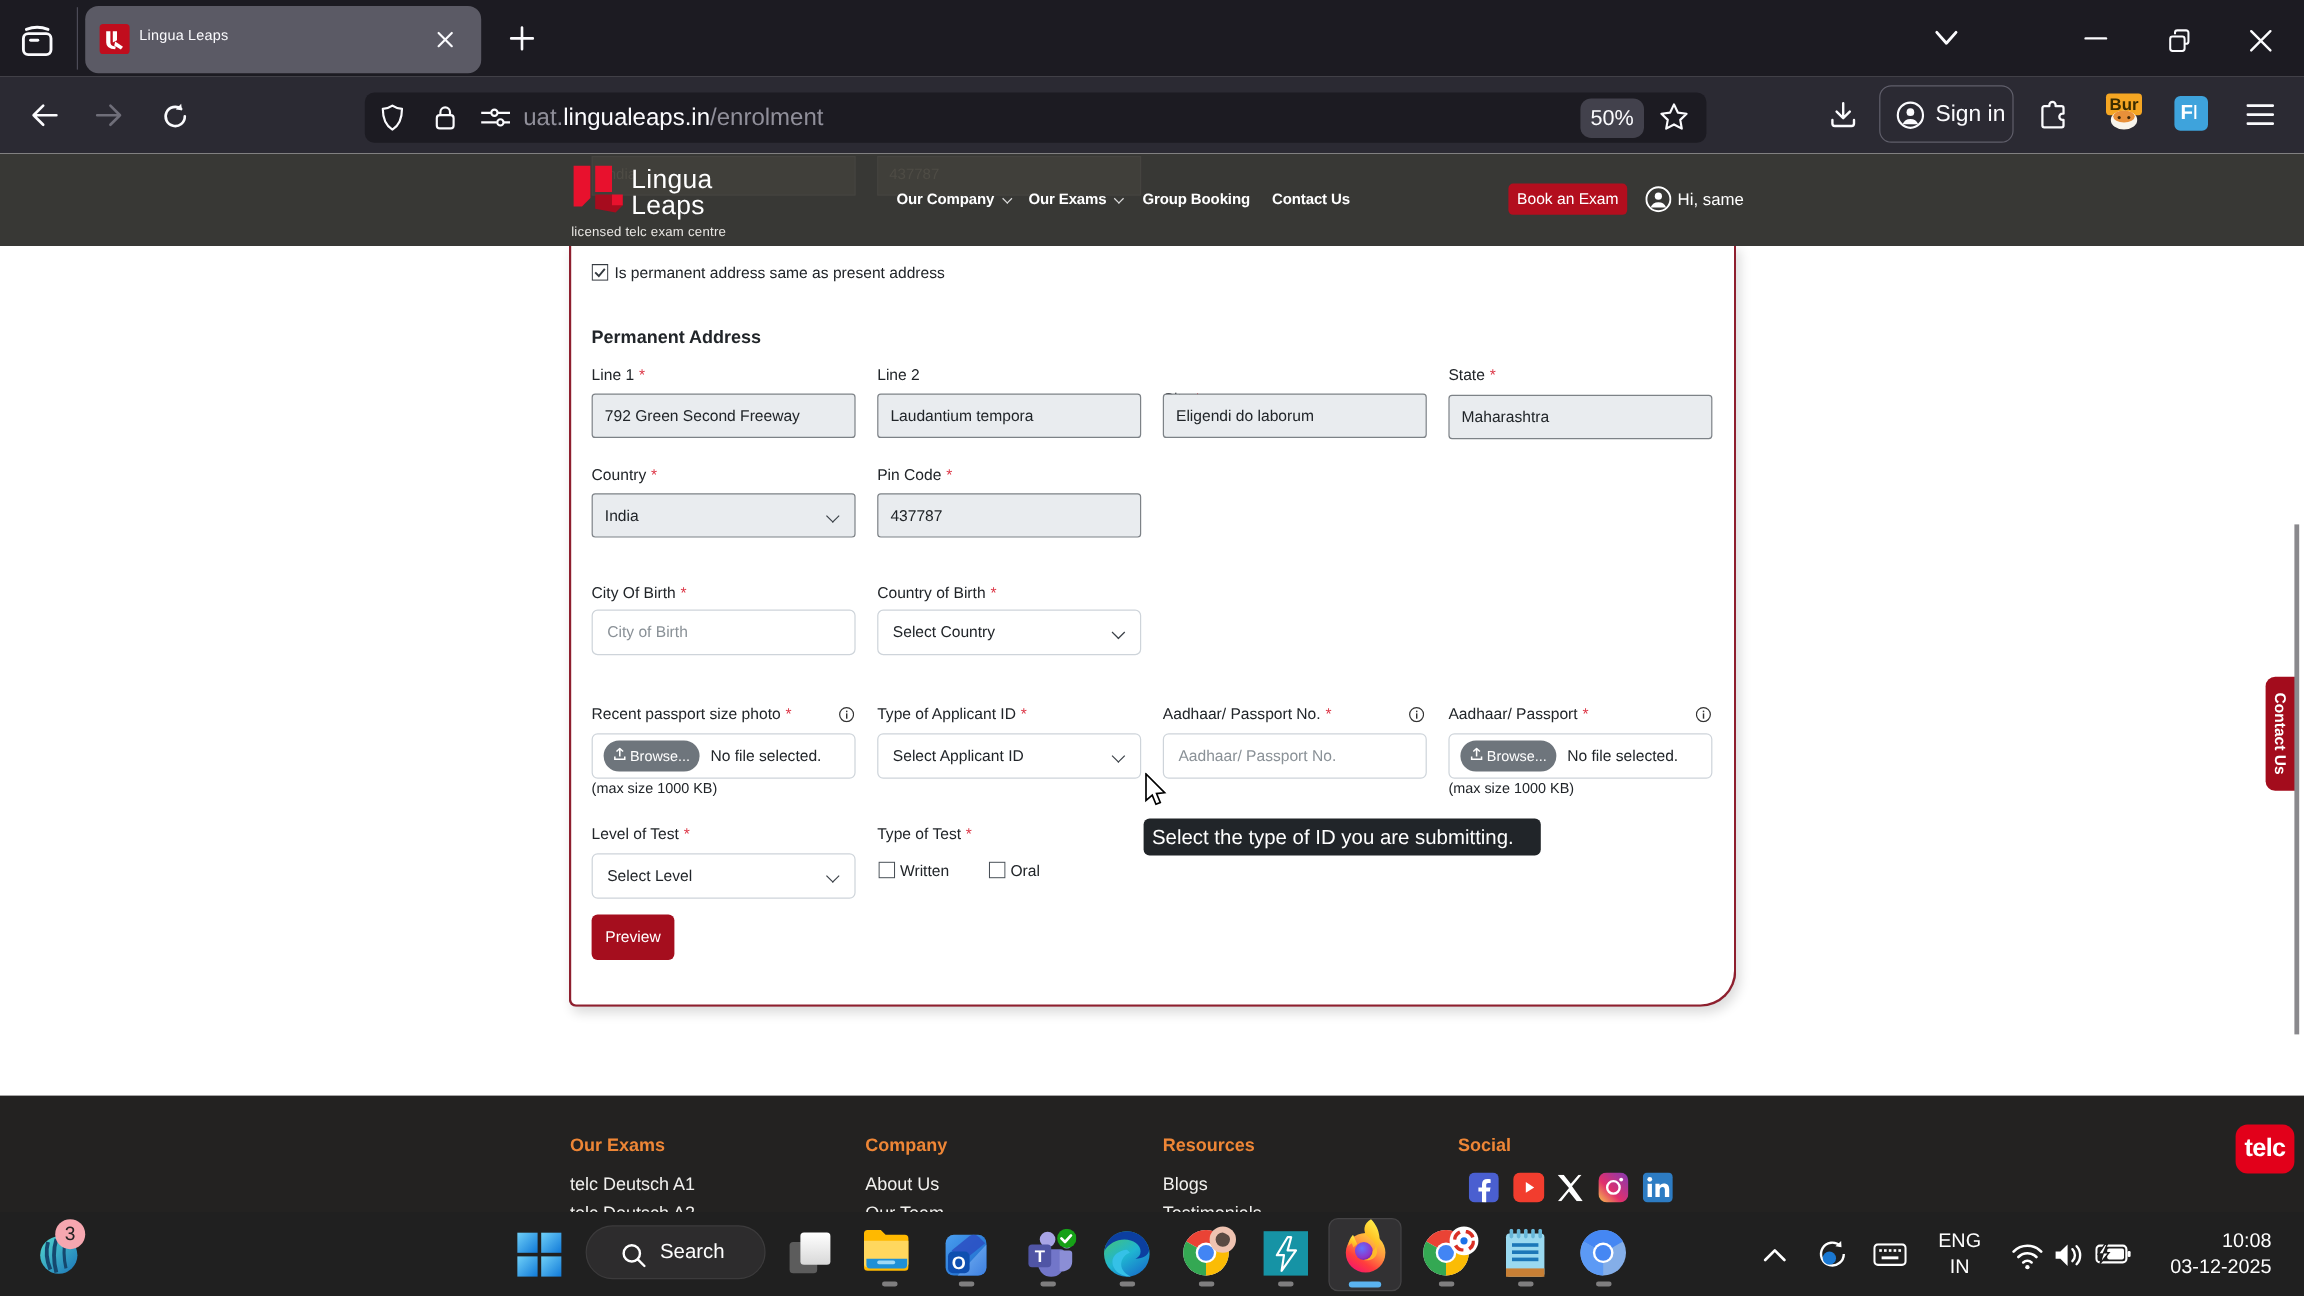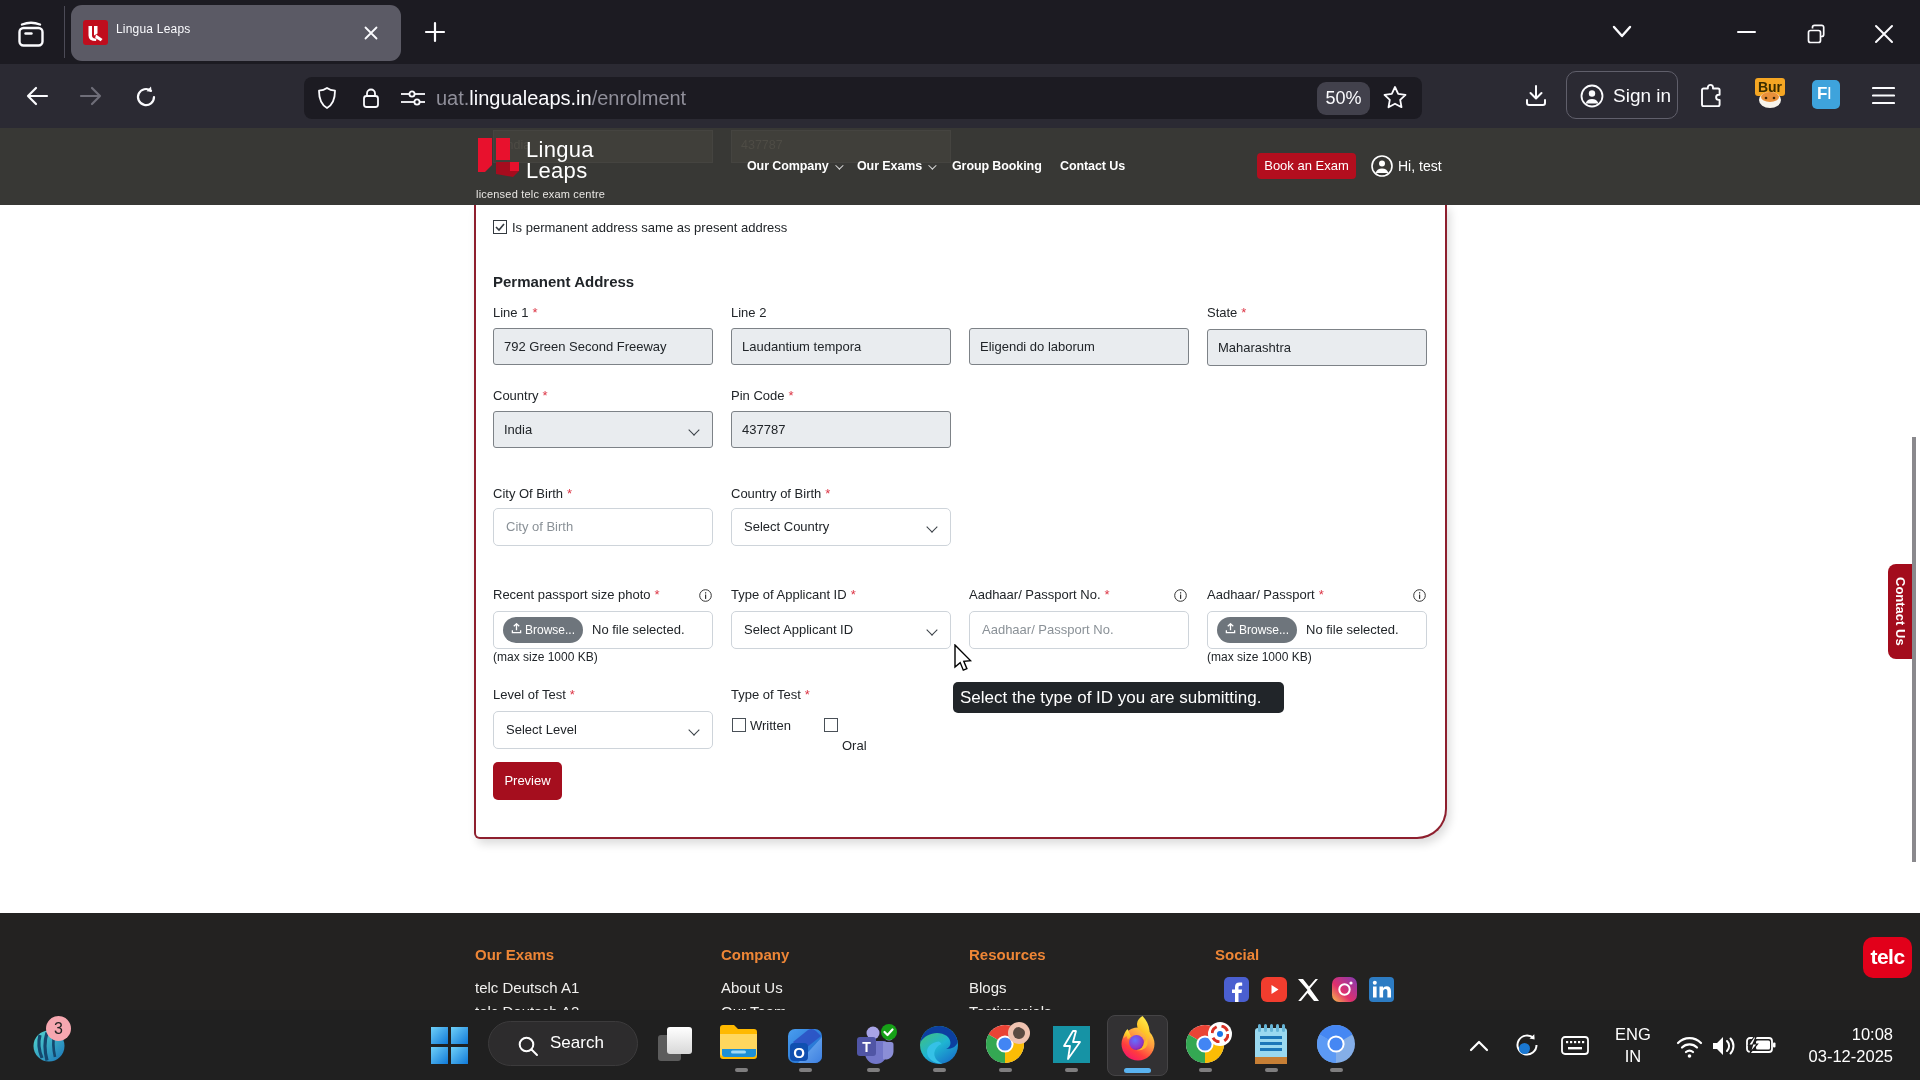--- a/index.html
+++ b/index.html
@@ -191,21 +191,21 @@
       <div class="nav" style="left:747px;">Our Company <span class="nchev"></span></div>
       <div class="nav" style="left:857px;">Our Exams <span class="nchev"></span></div>
       <div class="nav" style="left:952px;">Group Booking</div>
       <div class="nav" style="left:1060px;">Contact Us</div>
       <div class="abs" style="left:1257px; top:25px; width:99px; height:26px; background:#b30e1e; border-radius:4px; color:#fff; font-size:13px; font-weight:400; text-align:center; line-height:26px;">Book an Exam</div>
       <svg class="abs" style="left:1371px; top:27px;" width="22" height="22" viewBox="0 0 22 22">
         <circle cx="11" cy="11" r="10" fill="none" stroke="#fff" stroke-width="1.6"></circle>
         <circle cx="11" cy="8.5" r="3" fill="#fff"></circle>
         <path d="M4.5 18 a7 7 0 0 1 13 0 z" fill="#fff"></path>
       </svg>
-      <div class="abs" style="left:1398px; top:30px; color:#fff; font-size:14px;">Hi, test</div>
+      <div class="abs" style="left:1398px; top:30px; color:#fff; font-size:14px;">Hi, same</div>
     </div>
     <div id="formlayer">
 
       <svg class="abs" style="left:493px; top:92px;" width="14" height="14" viewBox="0 0 14 14">
         <rect x="0.5" y="0.5" width="13" height="13" fill="#fff" stroke="#343a40"></rect>
         <path d="M3 7 l3 3 l5 -6" fill="none" stroke="#343a40" stroke-width="1.6"></path>
       </svg>
       <div class="lbl" style="left:512px; top:92px;">Is permanent address same as present address</div>
 
       <div class="lbl" style="left:493px; top:145px; font-size:15px; font-weight:700;">Permanent Address</div>
@@ -266,21 +266,21 @@
       <div class="lbl" style="left:493px; top:559px;">Level of Test<span class="req">*</span></div>
       <div class="lbl" style="left:731px; top:559px;">Type of Test<span class="req">*</span></div>
       <div class="inpw chev" style="left:493px; top:583px;">Select Level</div>
       <svg class="abs" style="left:732px; top:590px;" width="14" height="14" viewBox="0 0 14 14">
           <rect x="0.5" y="0.5" width="13" height="13" fill="#fff" stroke="#495057"></rect>
         </svg>
       <div class="lbl" style="left:750px; top:590px;">Written</div>
       <svg class="abs" style="left:824px; top:590px;" width="14" height="14" viewBox="0 0 14 14">
           <rect x="0.5" y="0.5" width="13" height="13" fill="#fff" stroke="#495057"></rect>
         </svg>
-      <div class="lbl" style="left:842px; top:610px;">Oral</div>
+      <div class="lbl" style="left:842px; top:590px;">Oral</div>
 
       <div class="abs" style="left:953px; top:554px; width:331px; height:31px; background:#212529; border-radius:5px; color:#fff; font-size:17px; line-height:31px; text-align:left; padding-left:7px; box-sizing:border-box;">Select the type of ID you are submitting.</div>
       <svg class="abs" style="left:951px; top:516px;" width="22" height="30" viewBox="0 0 22 30">
         <path d="M4 1 L4 23 L9.2 18.6 L12.3 26.2 L15.9 24.7 L12.8 17.3 L19.5 16.6 Z" fill="#fff" stroke="#000" stroke-width="1.4"></path>
       </svg>
 
       <div class="abs" style="left:493px; top:634px; width:69px; height:38px; background:#a50e1e; border-radius:5px; color:#fff; font-size:13px; text-align:center; line-height:38px;">Preview</div>
     </div>
     <div id="footer">
       <div class="fh" style="left:475px;">Our Exams</div>

